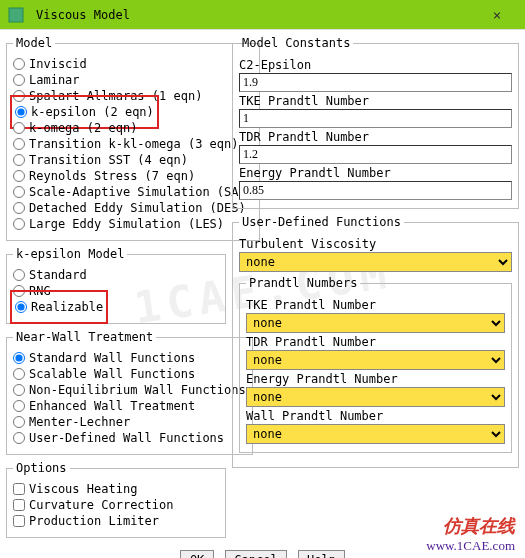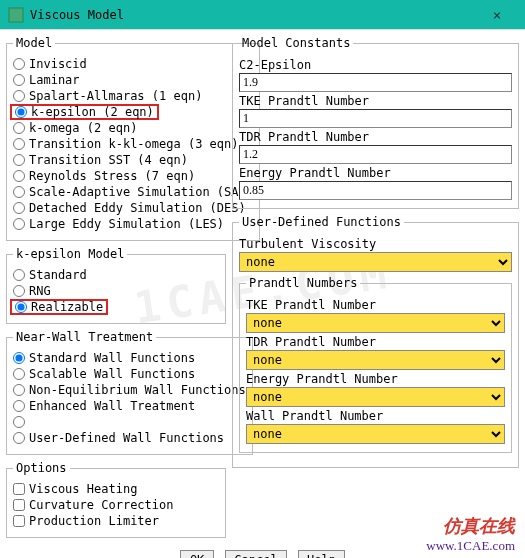--- a/index.html
+++ b/index.html
@@ -7,25 +7,26 @@
     margin: 0;
     font-family: "SimSun", "NSimSun", monospace;
     font-size: 12px;
     background: #fff;
     width: 525px;
     height: 558px;
     overflow: hidden;
   }
   .titlebar {
     height: 30px;
-    background: #14b8a6;
+    background: #84cc16;
     border-bottom: 1px solid #ddd;
     display: flex;
     align-items: center;
     padding: 0 8px;
+    gap: 6px;
   }
   .titlebar .title {
     flex: 1;
     font-size: 12px;
   }
   .close-x {
     width: 40px;
     text-align: center;
     font-size: 14px;
     color: #333;
@@ -59,21 +60,21 @@
   .radio-row input[type=radio],
   .check-row input[type=checkbox] {
     margin: 0 4px 0 0;
     width: 12px; height: 12px;
   }
   .highlight {
     border: 2px solid #d22;
     padding: 0 3px;
     display: inline-flex;
     align-items: center;
-    height: 16px;
+    height: 34px;
     margin-left: -3px;
   }
   .field-label {
     margin: 2px 0 1px 0;
   }
   .txt {
     width: 100%;
     height: 19px;
     border: 1px inset #888;
     background: #fff;
@@ -243,20 +244,21 @@
           <label class="radio-row">
             <input type="radio" name="near-wall" style="">
             <span>Non-Equilibrium Wall Functions</span>
           </label>
           <label class="radio-row">
             <input type="radio" name="near-wall" style="">
             <span>Enhanced Wall Treatment</span>
           </label>
           <label class="radio-row">
             <input type="radio" name="near-wall" style="">
+            <span>Menter-Lechner</span>
           </label>
           <label class="radio-row">
             <input type="radio" name="near-wall" style="">
             <span>User-Defined Wall Functions</span>
           </label>
         </div>
     </fieldset>
 
     <fieldset class="group">
       <legend>Options</legend>

